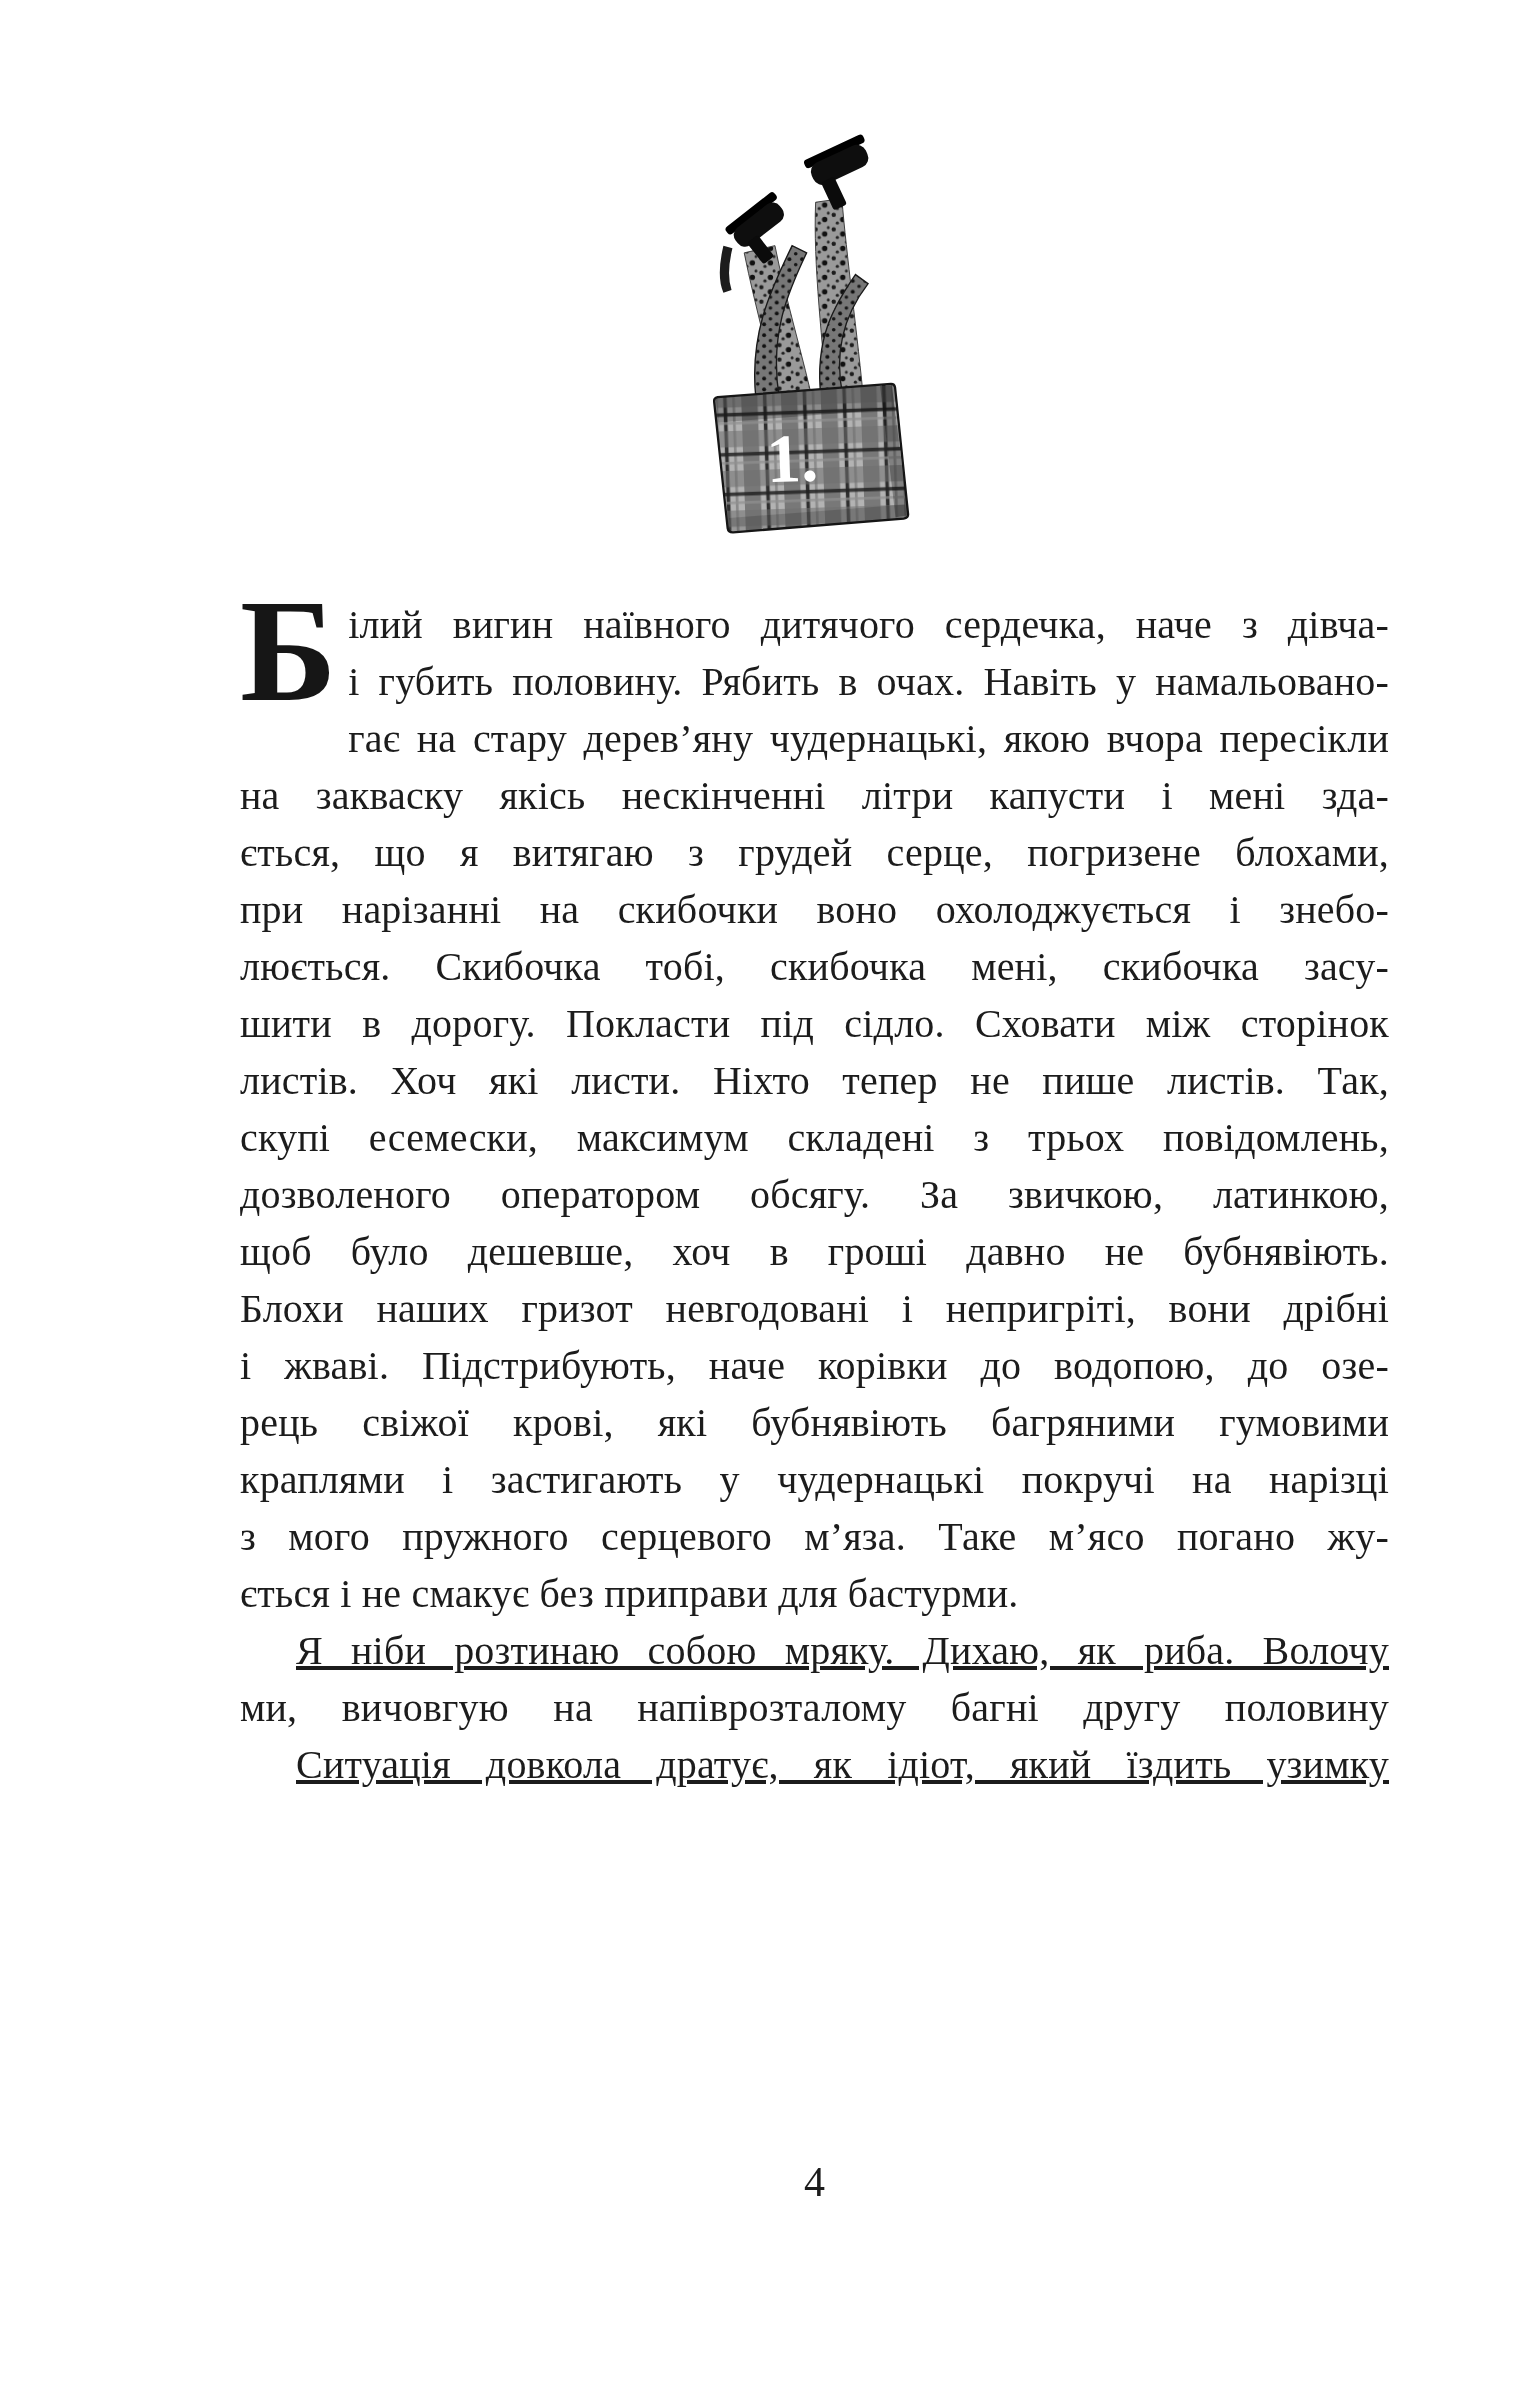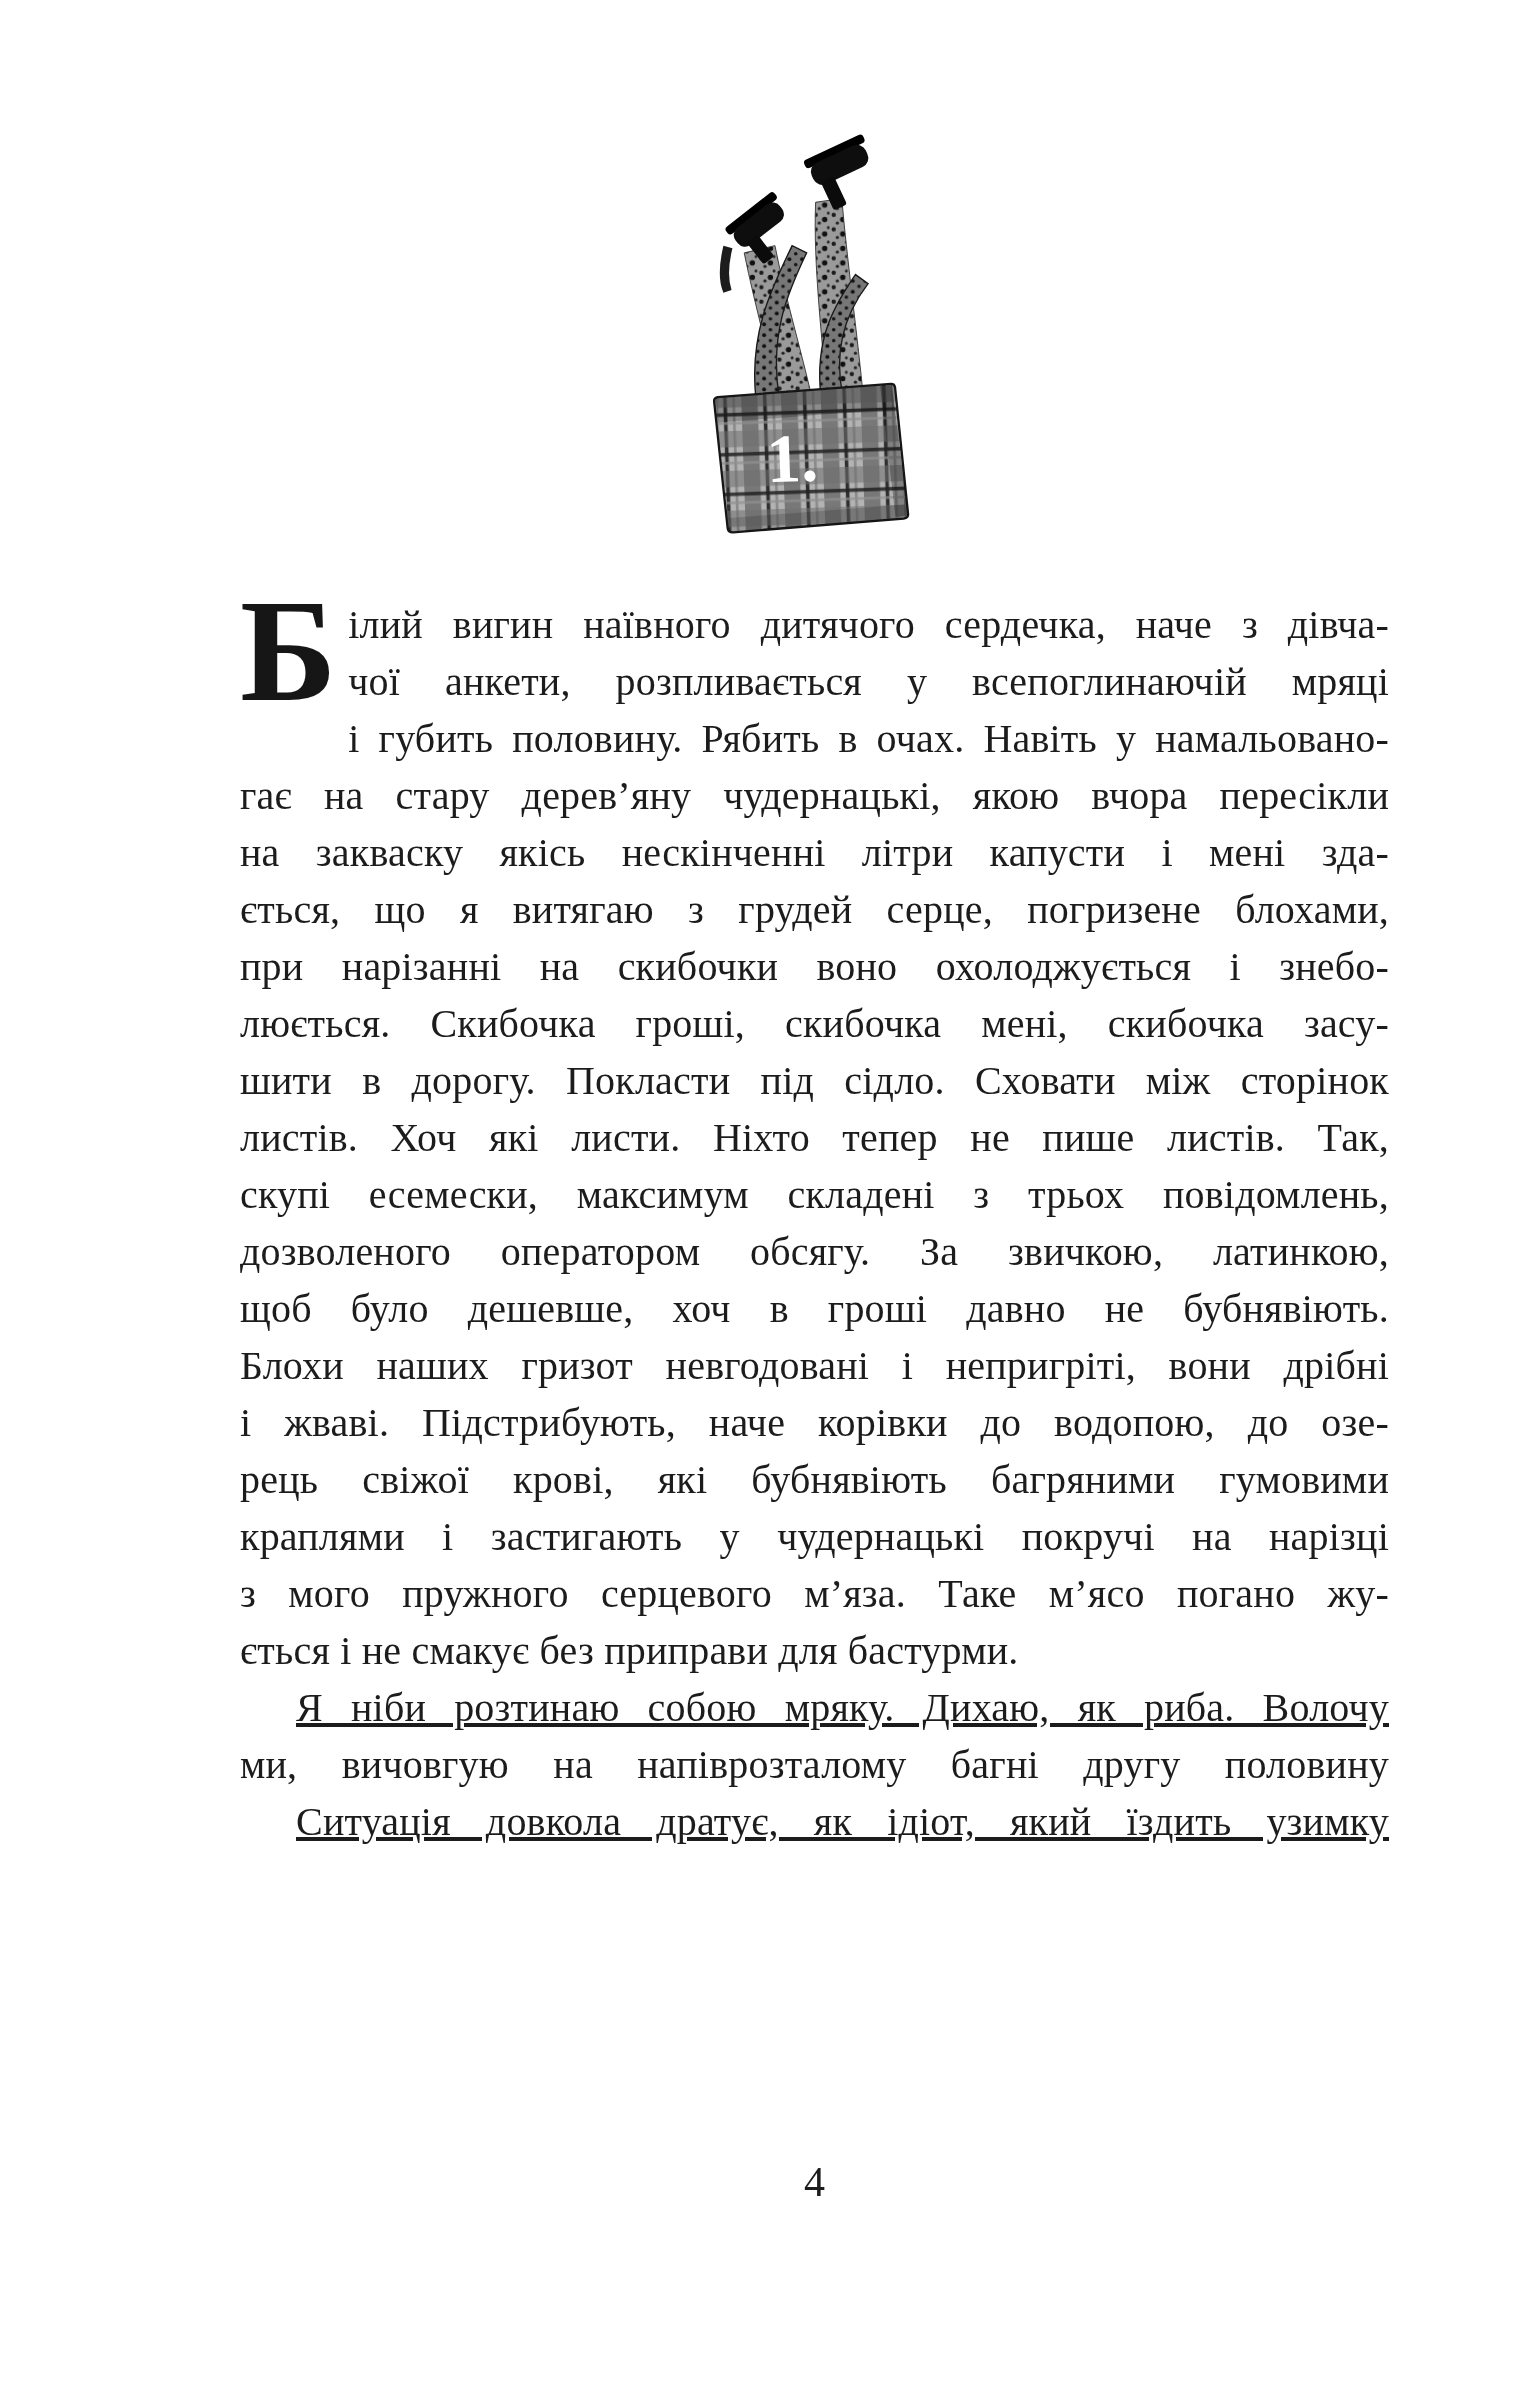--- a/index.html
+++ b/index.html
@@ -103,27 +103,26 @@
       <path d="M198 308 L211 307 L224 452 L210 453.5 Z" fill="#000000" opacity="0.28"></path>
       <path d="M26 448 L221 440 L222 455 L28 463 Z" fill="#000000" opacity="0.15"></path>
       <text x="98" y="410" font-size="76" font-weight="bold" fill="#ffffff" text-anchor="middle" font-family="Liberation Serif, serif">1.</text>
     </g>
   </svg>
 
   <div class="body-text">
       <div class="para">
         <span class="dropcap">Б</span>
         <div class="line">ілий вигин наївного дитячого сердечка, наче з дівча-</div>
-        <div class="line">чої анкети, розпливається у всепоглинаючій мряці</div>
         <div class="line">і губить половину. Рябить в очах. Навіть у намальовано-</div>
         <div class="line">гає на стару дерев’яну чудернацькі, якою вчора пересікли</div>
         <div class="line">на закваску якісь нескінченні літри капусти і мені зда-</div>
         <div class="line">ється, що я витягаю з грудей серце, погризене блохами,</div>
         <div class="line">при нарізанні на скибочки воно охолоджується і знебо-</div>
-        <div class="line">люється. Скибочка гроші, скибочка мені, скибочка засу-</div>
+        <div class="line">люється. Скибочка тобі, скибочка мені, скибочка засу-</div>
         <div class="line">шити в дорогу. Покласти під сідло. Сховати між сторінок</div>
         <div class="line">листів. Хоч які листи. Ніхто тепер не пише листів. Так,</div>
         <div class="line">скупі есемески, максимум складені з трьох повідомлень,</div>
         <div class="line">дозволеного оператором обсягу. За звичкою, латинкою,</div>
         <div class="line">щоб було дешевше, хоч в гроші давно не бубнявіють.</div>
         <div class="line">Блохи наших гризот невгодовані і непригріті, вони дрібні</div>
         <div class="line">і жваві. Підстрибують, наче корівки до водопою, до озе-</div>
         <div class="line">рець свіжої крові, які бубнявіють багряними гумовими</div>
         <div class="line">краплями і застигають у чудернацькі покручі на нарізці</div>
         <div class="line">з мого пружного серцевого м’яза. Таке м’ясо погано жу-</div>

